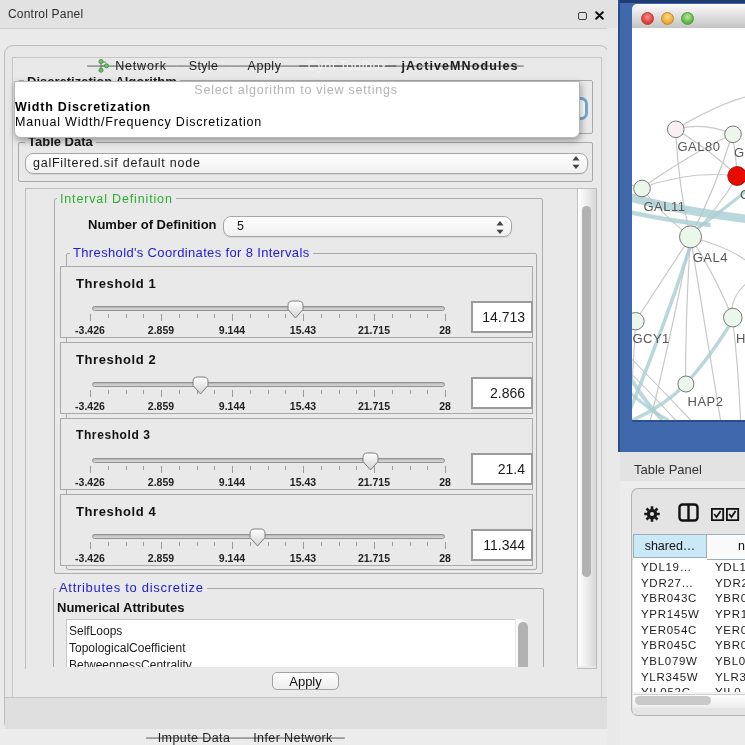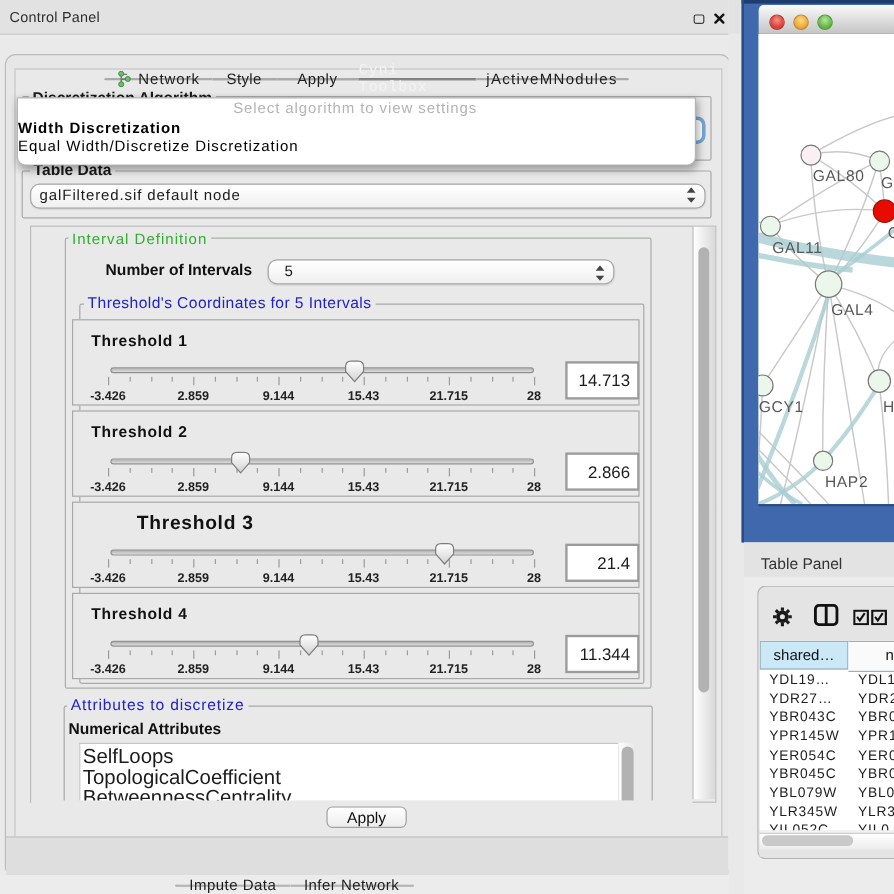--- a/index.html
+++ b/index.html
@@ -10,21 +10,21 @@
   .combo{position:absolute;border:1px solid #a6a6a6;border-radius:8px;
          background:linear-gradient(#ffffff,#f0f0f0);box-shadow:0 1px 1px rgba(0,0,0,0.08);}
   .combotext{position:absolute;font-size:12.5px;color:#1a1a1a;}
   .seg{position:absolute;height:19px;display:flex;font-size:12.5px;color:#1d1d1d;}
   .seg .s{background:linear-gradient(#ffffff,#efefef);border-top:1px solid #ababab;
           border-bottom:1px solid #9d9d9d;border-right:1px solid #b5b5b5;
           display:flex;align-items:center;justify-content:center;margin-top:32px;}
   .seg .s.first{border-left:1px solid #ababab;border-radius:4px 0 0 4px;}
   .seg .s.last{border-radius:0 4px 4px 0;}
   .seg .s.dark{background:linear-gradient(#929292,#868686);color:#f3f3f3;
-               border-top:1px solid #7e7e7e;border-bottom:1px solid #747474;font-family:Liberation Mono, monospace;}
+               border-top:1px solid #7e7e7e;border-bottom:1px solid #747474;}
   .group{position:absolute;border:1px solid #a9a9a9;border-radius:2px;}
   .gtitle{position:absolute;font-size:13px;background:#e9e9e9;padding:0 3px;line-height:13px;}
 </style>
 </head>
 <body>
 
 <div class="abs" style="left:0;top:0;width:612px;height:745px;background:#eaeaea;"></div>
 <div class="abs" style="left:0;top:0;width:617px;height:28px;background:#e2e2e2;border-bottom:1px solid #cbcbcb;"></div>
 <div class="abs" style="left:8px;top:7px;font-size:12px;color:#2e2e2e;letter-spacing:0.2px;">Control Panel</div>
 
@@ -50,21 +50,21 @@
   <div class="s" style="width:53px;">
       <span style="letter-spacing:0.3px;">Style</span>
     </div>
   <div class="s" style="width:67px;">
       <span style="letter-spacing:0.5px;">Apply</span>
     </div>
   <div class="s dark" style="width:97px;">
       <span style="letter-spacing:0.7px;">Cyni Toolbox</span>
     </div>
   <div class="s last" style="width:126px;">
-      <span style="letter-spacing:1.1px;">jActiveMNodules</span>
+      <span style="letter-spacing:1.1px;font-weight:bold;">jActiveMNodules</span>
     </div>
 </div>
 
 <div class="group" style="left:18px;top:80px;width:573px;height:52px;"></div>
 <div class="gtitle bold" style="left:24px;top:75px;color:#1a1a1a;">Discretization Algorithm</div>
 
 <div class="abs" style="left:558px;top:97px;width:24px;height:17px;border:3px solid #74a9d3;border-radius:7px;background:#fff;"></div>
 
 <div class="group" style="left:18px;top:142px;width:573px;height:38px;"></div>
 <div class="gtitle bold" style="left:25px;top:135px;color:#1a1a1a;">Table Data</div>
@@ -76,30 +76,30 @@
   </svg>
 
 <div class="abs" style="left:25px;top:188px;width:570px;height:479px;border:1px solid #bdbdbd;background:#e9e9e9;"></div>
 
 <div class="abs" style="left:577px;top:189px;width:18px;height:477px;background:linear-gradient(to right,#ffffff,#e8e8e8 60%,#d8d8d8);border-left:1px solid #c2c2c2;"></div>
 <div class="abs" style="left:582px;top:206px;width:8.5px;height:371px;background:#b2b2b2;border-radius:4.5px;"></div>
 
 <div class="group" style="left:54px;top:198px;width:487px;height:374px;border-color:#a8b0a8;"></div>
 <div class="gtitle" style="left:57px;top:193px;color:#2eae2e;font-size:12.5px;letter-spacing:0.85px;">Interval Definition</div>
 
-<div class="abs bold" style="left:88px;top:217px;font-size:13px;color:#111;">Number of Intervals</div>
+<div class="abs bold" style="left:88px;top:217px;font-size:13px;color:#111;">Number of Definition</div>
 <div class="combo" style="left:223px;top:216px;width:287px;height:19px;"></div>
 <div class="combotext" style="left:237px;top:219px;">5</div>
 <svg class="abs" style="left:495px;top:221px" width="10" height="14" viewBox="0 0 10 14">
     <path d="M5 0 L8.6 4.6 L1.4 4.6 Z" fill="#444"></path>
     <path d="M5 13 L1.4 8.8 L8.6 8.8 Z" fill="#444"></path>
   </svg>
 
 <div class="group" style="left:66px;top:253px;width:469px;height:315px;"></div>
-<div class="gtitle" style="left:70px;top:246px;color:#2121d4;font-size:13px;letter-spacing:0.35px;">Threshold's Coordinates for 5 Intervals</div>
+<div class="gtitle" style="left:70px;top:246px;color:#2121d4;font-size:13px;letter-spacing:0.35px;">Threshold's Coordinates for 8 Intervals</div>
 
 <div id="thresholds">
     <div class="abs" style="left:60px;top:266px;width:471px;height:70px;border:1px solid #a9a9a9;background:#e9e9e9;">
       <div class="abs bold" style="left:15px;top:9px;font-size:13px;color:#111;letter-spacing:0.6px;">Threshold 1</div>
       <div class="abs" style="left:30.5px;top:39px;width:351px;height:3px;border:1px solid #909090;border-radius:2.5px;background:linear-gradient(#b5b5b5,#dcdcdc);"></div>
       <div class="abs" style="left:29.00px;top:47px;width:1px;height:7px;background:#9b9b9b;"></div>
       <div class="abs" style="left:46.75px;top:47px;width:1px;height:4px;background:#9b9b9b;"></div>
       <div class="abs" style="left:64.50px;top:47px;width:1px;height:4px;background:#9b9b9b;"></div>
       <div class="abs" style="left:82.25px;top:47px;width:1px;height:4px;background:#9b9b9b;"></div>
       <div class="abs" style="left:100.00px;top:47px;width:1px;height:7px;background:#9b9b9b;"></div>
@@ -171,21 +171,21 @@
           <linearGradient id="tg1" x1="0" y1="0" x2="0" y2="1">
             <stop offset="0" stop-color="#ffffff"></stop>
             <stop offset="1" stop-color="#d2d2d2"></stop>
           </linearGradient>
         </defs>
         <path d="M1 5.5 Q1 1 5.5 1 L11.5 1 Q16 1 16 5.5 L16 9.5 L8.5 18 L1 9.5 Z" fill="url(#tg1)" stroke="#7d7d7d" stroke-width="1"></path>
       </svg>
       <div class="abs" style="left:410px;top:34px;width:52px;height:28px;border:2px solid #9b9b9b;background:#fff;font-size:14px;color:#1b1b1b;text-align:right;line-height:28px;padding-right:6px;">2.866</div>
     </div>
     <div class="abs" style="left:60px;top:418px;width:471px;height:70px;border:1px solid #a9a9a9;background:#e9e9e9;">
-      <div class="abs bold" style="left:15px;top:9px;font-size:16px;color:#111;letter-spacing:0.6px;margin-left:38px;">Threshold 3</div>
+      <div class="abs bold" style="left:15px;top:9px;font-size:12px;color:#111;letter-spacing:0.6px;">Threshold 3</div>
       <div class="abs" style="left:30.5px;top:39px;width:351px;height:3px;border:1px solid #909090;border-radius:2.5px;background:linear-gradient(#b5b5b5,#dcdcdc);"></div>
       <div class="abs" style="left:29.00px;top:47px;width:1px;height:7px;background:#9b9b9b;"></div>
       <div class="abs" style="left:46.75px;top:47px;width:1px;height:4px;background:#9b9b9b;"></div>
       <div class="abs" style="left:64.50px;top:47px;width:1px;height:4px;background:#9b9b9b;"></div>
       <div class="abs" style="left:82.25px;top:47px;width:1px;height:4px;background:#9b9b9b;"></div>
       <div class="abs" style="left:100.00px;top:47px;width:1px;height:7px;background:#9b9b9b;"></div>
       <div class="abs" style="left:117.75px;top:47px;width:1px;height:4px;background:#9b9b9b;"></div>
       <div class="abs" style="left:135.50px;top:47px;width:1px;height:4px;background:#9b9b9b;"></div>
       <div class="abs" style="left:153.25px;top:47px;width:1px;height:4px;background:#9b9b9b;"></div>
       <div class="abs" style="left:171.00px;top:47px;width:1px;height:7px;background:#9b9b9b;"></div>
@@ -259,21 +259,21 @@
       </svg>
       <div class="abs" style="left:410px;top:34px;width:52px;height:28px;border:2px solid #9b9b9b;background:#fff;font-size:14px;color:#1b1b1b;text-align:right;line-height:28px;padding-right:6px;">11.344</div>
     </div>
   </div>
 
 <div class="group" style="left:52.5px;top:588px;width:489px;height:85px;"></div>
 <div class="gtitle" style="left:56px;top:581px;color:#2121d4;font-size:13px;letter-spacing:0.7px;">Attributes to discretize</div>
 <div class="abs bold" style="left:57px;top:600px;font-size:13px;color:#111;">Numerical Attributes</div>
 
 <div class="abs" style="left:66px;top:619px;width:448px;height:48px;background:#ffffff;border:1px solid #c6c6c6;border-right:none;overflow:hidden;">
-  <div style="position:absolute;left:2px;top:3px;font-size:17px;color:#1c1c1c;line-height:16.8px;">SelfLoops<br>TopologicalCoefficient<br>BetweennessCentrality</div>
+  <div style="position:absolute;left:2px;top:3px;font-size:12px;color:#1c1c1c;line-height:16.8px;">SelfLoops<br>TopologicalCoefficient<br>BetweennessCentrality</div>
 </div>
 <div class="abs" style="left:516px;top:619px;width:13px;height:48px;background:linear-gradient(to right,#fdfdfd,#e8e8e8);"></div>
 <div class="abs" style="left:518px;top:622px;width:10px;height:50px;background:#b2b2b2;border-radius:5px;"></div>
 
 <div class="abs" style="left:26px;top:667px;width:551px;height:14px;background:#e9e9e9;"></div>
 
 <div class="abs" style="left:272px;top:672px;width:65px;height:16px;border:1px solid #a2a2a2;border-radius:5px;background:linear-gradient(#ffffff,#ededed);display:flex;align-items:center;justify-content:center;font-size:13px;color:#111;">Apply</div>
 
 <div class="abs" style="left:5px;top:697px;width:602px;height:31px;background:#dedede;border-top:1px solid #c2c2c2;border-bottom:1px solid #cdcdcd;"></div>
 <div class="abs" style="left:0px;top:729px;width:612px;height:16px;background:#ececec;"></div>
@@ -282,21 +282,21 @@
       <span style="letter-spacing:0.4px;">Impute Data</span>
     </div>
   <div class="s last" style="width:102px;">
       <span style="letter-spacing:0.4px;">Infer Network</span>
     </div>
 </div>
 
 <div class="abs" style="left:14px;top:81px;width:564px;height:55px;background:#ffffff;border:1px solid #b5b5b5;border-radius:0 0 7px 7px;box-shadow:1px 3px 7px rgba(0,0,0,0.35);"></div>
 <div class="abs" style="left:14px;top:84px;width:564px;text-align:center;font-size:12.5px;color:#b4b4b4;letter-spacing:0.75px;margin-top:-1px;">Select algorithm to view settings</div>
 <div class="abs bold" style="left:15px;top:100px;font-size:12.5px;color:#000;letter-spacing:0.8px;">Width Discretization</div>
-<div class="abs" style="left:15px;top:115px;font-size:12.5px;color:#000;letter-spacing:0.8px;">Equal Width/Discretize Discretization</div>
+<div class="abs" style="left:15px;top:115px;font-size:12.5px;color:#000;letter-spacing:0.8px;">Manual Width/Frequency Discretization</div>
 
 <div class="abs" style="left:615px;top:367px;width:3px;height:3px;border-radius:50%;background:#9a9a9a;"></div>
 
 <div class="abs" style="left:607px;top:0;width:138px;height:745px;background:#e9e9e9;"></div>
 <div class="abs" style="left:607px;top:0px;width:10px;height:28px;background:#e2e2e2;"></div>
 <div class="abs" style="left:618px;top:0;width:127px;height:452px;background:#3f69ac;"></div>
 <div class="abs" style="left:618px;top:0;width:127px;height:3px;background:#1e3c70;"></div>
 <div class="abs" style="left:618px;top:0;width:2px;height:452px;background:#2a4c86;"></div>
 
 <div class="abs" style="left:631.5px;top:4px;width:113.5px;height:24px;background:linear-gradient(#fbfbfb,#c4c4c4);border-radius:5px 0 0 0;border-bottom:1px solid #8f8f8f;"></div>

